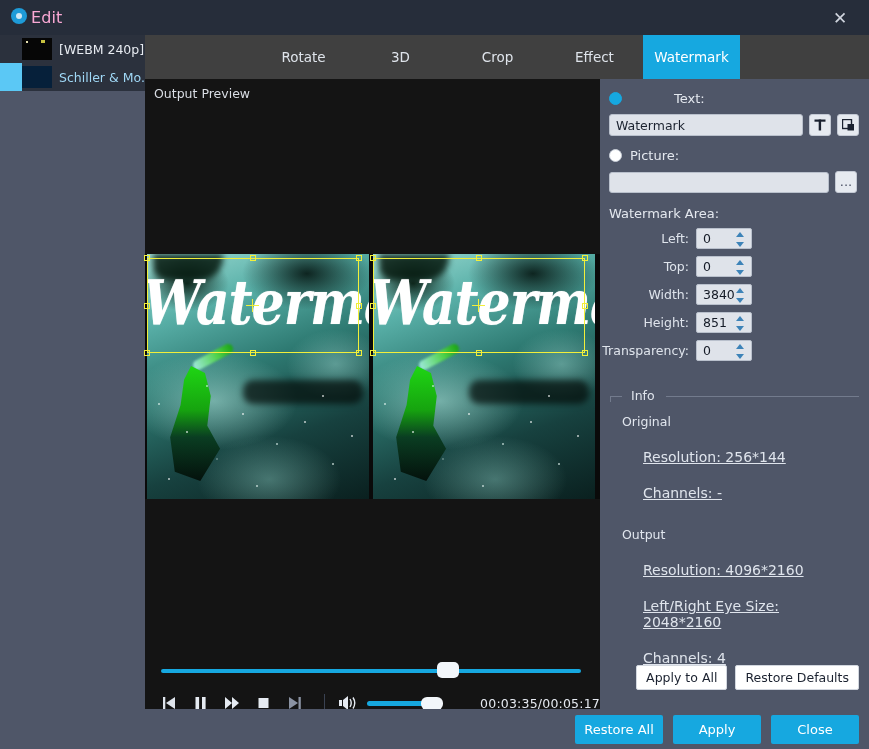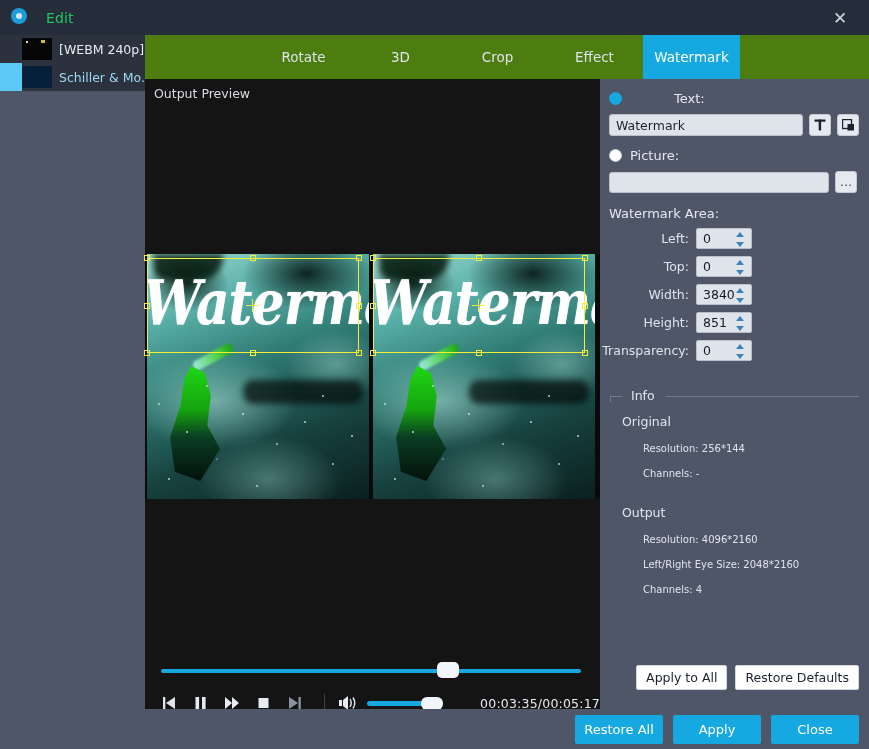--- a/index.html
+++ b/index.html
@@ -34,21 +34,21 @@
     width: 6px; height: 6px; border-radius: 50%; background: #cfe8f5;
   }
   .app-logo .l-tail {
     position: absolute; left: 6px; top: 8px; width: 13px; height: 12px;
     background: #e8b930;
     border-radius: 0 0 9px 2px;
     transform: rotate(-4deg);
     z-index: -1;
   }
   .title-text {
-    margin-left: 15px; color: #22c55e; font-size: 14px; letter-spacing: .1px;
+    margin-left: 0; color: #f9a8d4; font-size: 16px; letter-spacing: .1px;
   }
   .win-close {
     position: absolute; right: 12px; top: 6px;
     width: 34px; height: 24px;
     color: #cfd4dd; font-size: 17px; line-height: 24px; text-align: center;
     cursor: pointer; font-family: "DejaVu Sans", sans-serif;
   }
 
   
   .filelist {
@@ -85,21 +85,21 @@
   .file-row.selected .file-label { color: #9fd7f5; }
   .file-row.selected { background: #3fb3ec; }
   .file-row.selected .file-inner-bg {
     position: absolute; left: 22px; top: 0; right: 0; height: 28px;
     background: #2b313d;
   }
 
   
   .tabbar {
     position: absolute; left: 145px; top: 35px; width: 724px; height: 44px;
-    background: #4d7c0f;
+    background: #404040;
     display: flex; align-items: stretch;
   }
   .tab {
     width: 97px; height: 44px;
     display: flex; align-items: center; justify-content: center;
     color: #dfe4eb; font-size: 13.5px; cursor: pointer;
     background: transparent;
   }
   .tab.active { background: #16a8e0; color: #ffffff; }
   .tab-spacer-left { width: 110px; }
@@ -328,21 +328,21 @@
     position: absolute; left: 0; top: 0; width: 249px; height: 1px; background: #737b8d;
   }
   .info-legend-line.l { width: 12px; }
   .info-legend-line.r { left: 56px; width: 193px; }
   .info-legend {
     position: absolute; left: 17px; top: -8px;
     color: #dfe4ec; font-size: 12.5px; background: #4f5668; padding: 0 4px;
   }
   .info-side { position: absolute; left: 0; top: 0; width: 1px; height: 6px; background: #737b8d; }
   .info-group-title { color: #e1e6ee; font-size: 12.5px; margin-left: 12px; }
-  .info-line { color: #dfe4ec; font-size: 10px; margin: 14px 0 0 33px; }
+  .info-line { color: #dfe4ec; font-size: 14px; margin: 20px 0 0 33px; text-decoration: underline; }
 
   .sec-btn-row {
     position: absolute; left: 0; top: 586px; width: 269px;
     display: flex; justify-content: flex-end; padding-right: 10px;
   }
   .sec-btn {
     background: #ffffff; border: 1px solid #d2d7df; border-radius: 2px;
     color: #1b2230; font-size: 12.5px; padding: 4px 9px; margin-left: 8px;
     cursor: pointer; font-family: "DejaVu Sans", "Liberation Sans", sans-serif;
   }

